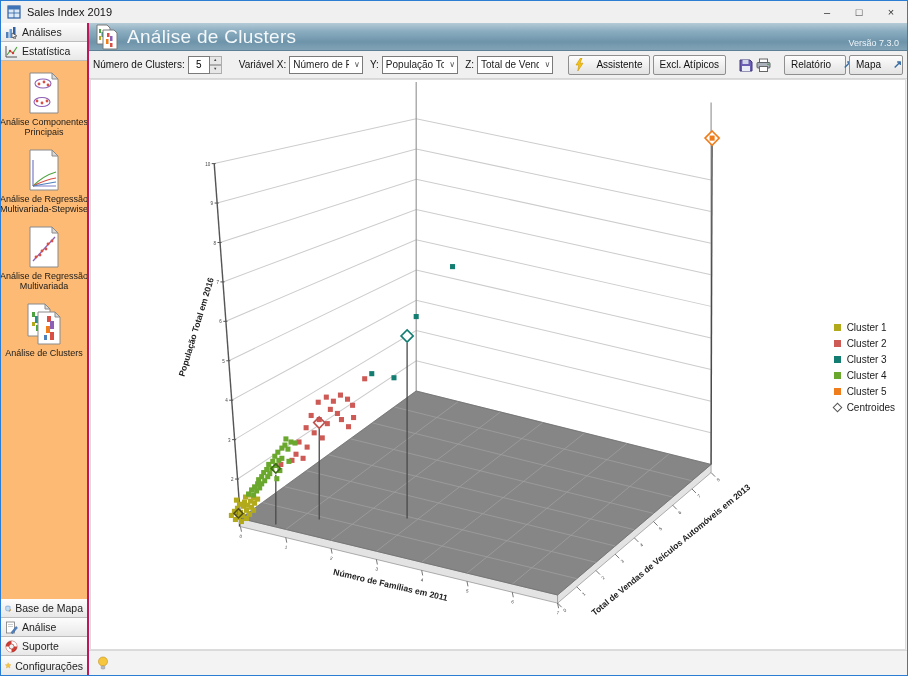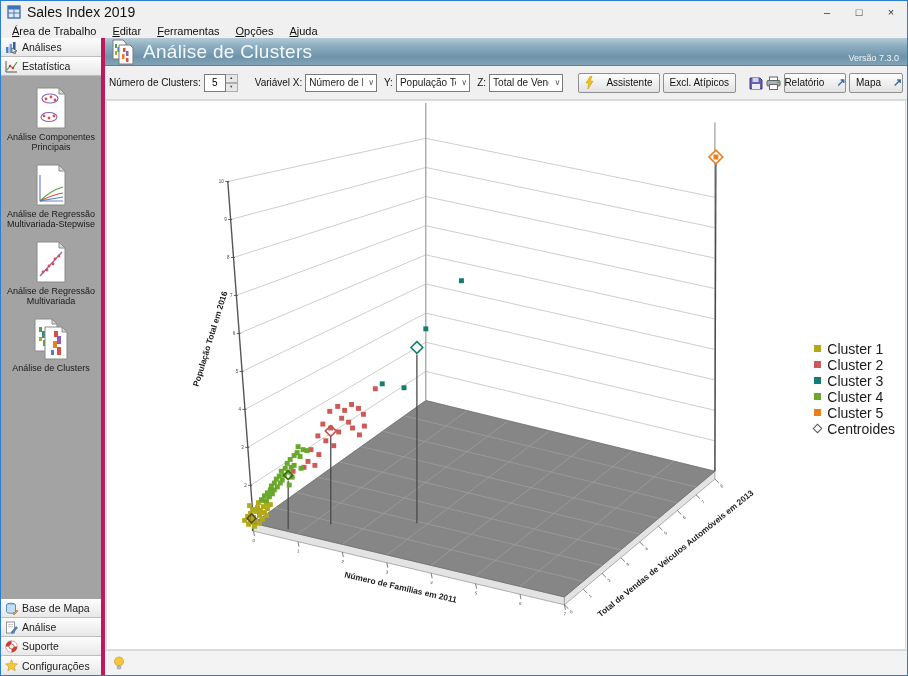--- a/index.html
+++ b/index.html
@@ -3,69 +3,69 @@
 <meta charset="utf-8">
 <style>
   * { margin:0; padding:0; box-sizing:border-box; }
   html,body { width:908px; height:676px; overflow:hidden; background:#fff; }
   body { font-family:"Liberation Sans", sans-serif; font-size:11px; color:#1a1a1a; }
   .window { width:908px; height:676px; border:1px solid #2b7cd3; display:flex; flex-direction:column; background:#f0f0f0; }
 
   
   .titlebar { height:22px; background:#f0f0f0; display:flex; align-items:center; padding-left:6px; flex:0 0 auto; }
   .titlebar .app-icon { width:14px; height:14px; margin-right:6px; }
-  .titlebar .title { font-size:14px; color:#111; }
+  .titlebar .title { font-size:11px; color:#111; }
   .win-controls { margin-left:auto; display:flex; height:100%; }
   .win-btn { width:32px; height:22px; display:flex; align-items:center; justify-content:center; color:#333; font-size:11px; cursor:default; }
 
   
   .menubar { height:15px; display:flex; align-items:center; padding-left:4px; gap:2px; background:#f0f0f0; flex:0 0 auto; }
   .menu-item { padding:0 7px; font-size:11px; color:#111; }
   .accel { text-decoration:underline; }
 
   .body { flex:1; display:flex; min-height:0; }
 
   
-  .sidebar { width:104px; flex:0 0 auto; display:flex; flex-direction:column; background:#a3a3a3; border-right:4px solid #be185d; }
+  .sidebar { width:88px; flex:0 0 auto; display:flex; flex-direction:column; background:#fdba74; border-right:2px solid #be185d; }
   .side-header { height:19px; display:flex; align-items:center; gap:4px; padding:0 4px; background:linear-gradient(180deg,#fdfdfd,#e8e8e8); border-bottom:1px solid #bdbdbd; font-size:10.5px; color:#222; white-space:nowrap; overflow:hidden; }
   .side-tools { flex:1; display:flex; flex-direction:column; align-items:center; padding-top:10px; overflow:hidden; }
   .tool-item { display:flex; flex-direction:column; align-items:center; margin-bottom:11px; width:98px; }
   .tool-item svg { margin-bottom:2px; }
   .tool-caption { font-size:9px; line-height:10px; text-align:center; color:#1a1a1a; width:96px; }
   .side-bottom { flex:0 0 auto; }
 
   
   .main { flex:1; display:flex; flex-direction:column; min-width:0; background:#f0f0f0; }
   .banner { height:28px; flex:0 0 auto; position:relative; display:flex; align-items:center; padding-left:6px;
             background:linear-gradient(180deg,#b5cbd7 0%,#8badc0 30%,#6e94aa 70%,#82a3b6 100%); border-bottom:1px solid #5e8097; }
   .banner-title { font-size:19px; color:#f4f8fa; margin-left:8px; letter-spacing:.3px; }
   .banner-version { position:absolute; right:8px; bottom:2px; font-size:9px; color:#eef4f8; }
 
   
-  .toolbar { height:34px; flex:0 0 auto; display:flex; align-items:center; gap:3px; padding:0 4px; background:#f0f0f0; border-bottom:1px solid #d7d7d7; font-size:10px; white-space:nowrap; overflow:hidden; }
+  .toolbar { height:28px; flex:0 0 auto; display:flex; align-items:center; gap:3px; padding:0 4px; background:#f0f0f0; border-bottom:1px solid #d7d7d7; font-size:10px; white-space:nowrap; overflow:hidden; }
   .tb-label { color:#111; }
   .spinner { display:flex; height:18px; }
   .spinner input { width:22px; height:18px; border:1px solid #7a7a7a; text-align:center; font-size:10px; font-family:inherit; background:#fff; }
   .spin-btns { display:flex; flex-direction:column; width:12px; }
   .spin-btn { flex:1; border:1px solid #adadad; border-left:none; background:#e7e7e7; font-size:4px; line-height:4px; display:flex; align-items:center; justify-content:center; color:#444; }
   .combo { height:18px; border:1px solid #7a7a7a; background:#fff; display:flex; align-items:center; padding:0 13px 0 3px; position:relative; overflow:hidden; }
   .combo .val { overflow:hidden; white-space:nowrap; }
   .combo .chev { position:absolute; right:2px; top:3px; font-size:8px; color:#555; }
   .btn { height:20px; display:flex; align-items:center; gap:12px; padding:0 6px; background:linear-gradient(180deg,#fdfdfd,#e2e2e2); border:1px solid #8f8f8f; border-radius:2px; font-size:10px; color:#111; }
   .icon-btn { width:20px; height:20px; display:flex; align-items:center; justify-content:center; background:transparent; border:none; }
   .ne-arrow { color:#3a6ea5; font-weight:bold; font-size:11px; }
 
   
   .chart-panel { flex:1; position:relative; background:#ffffff; border:1px solid #dcdcdc; margin:0 1px; min-height:0; }
   .chart-panel svg { display:block; }
   .legend { position:absolute; right:10px; top:243px; display:flex; flex-direction:column; gap:7px; }
   .legend-row { display:flex; align-items:center; gap:6px; height:9px; }
   .legend-swatch { width:7px; height:7px; flex:0 0 auto; }
   .legend-diamond { width:7px; height:7px; border:1.4px solid #555; transform:rotate(45deg); background:#fff; flex:0 0 auto; }
-  .legend-label { font-size:14px; color:#1a1a1a;text-align:center; }
+  .legend-label { font-size:10px; color:#1a1a1a;text-align:center; }
 
   
   .statusbar { height:25px; flex:0 0 auto; display:flex; align-items:center; gap:6px; padding-left:8px; background:#f3f3f3; border-top:1px solid #dadada; font-size:11px; color:#222; }
 </style>
 </head>
 <body>
 
 <div class="window">
 
   <div class="titlebar">
@@ -76,27 +76,20 @@
       <line x1="7" y1="4.5" x2="7" y2="13" stroke="#2b5fa3" stroke-width="0.8"></line>
     </svg>
     <span class="title">Sales Index 2019</span>
     <div class="win-controls">
       <div class="win-btn">–</div>
       <div class="win-btn">□</div>
       <div class="win-btn">×</div>
     </div>
   </div>
 
-  <div class="menubar">
-    <span class="menu-item"><span class="accel">Á</span><span>rea de Trabalho</span></span>
-    <span class="menu-item"><span class="accel">E</span><span>ditar</span></span>
-    <span class="menu-item"><span class="accel">F</span><span>erramentas</span></span>
-    <span class="menu-item"><span class="accel">O</span><span>pções</span></span>
-    <span class="menu-item"><span class="accel">A</span><span>juda</span></span>
-  </div>
 
   <div class="body">
 
     <div class="sidebar">
       <div class="side-header">
         <svg width="13" height="13" viewBox="0 0 13 13">
           <rect x="1" y="6" width="2.5" height="6" fill="#4f81bd"></rect>
             <rect x="4.5" y="3" width="2.5" height="9" fill="#6fa0d8"></rect>
             <rect x="8" y="1" width="2.5" height="11" fill="#2f5f9e"></rect>
           <path d="M7,7 L12,10 L9.5,10.5 L10.5,13 L9,13 L8.2,10.8 L7,12 Z" fill="#fff" stroke="#333" stroke-width="0.6"></path>
@@ -278,21 +271,21 @@
         </div>
         <div class="icon-btn">
           <svg width="15" height="14" viewBox="0 0 15 14">
             <rect x="3.5" y="1" width="8" height="3.5" fill="#fff" stroke="#666"></rect>
             <rect x="1" y="4.5" width="13" height="5.5" rx="1" fill="#aab1b8" stroke="#5c6166"></rect>
             <rect x="3.5" y="8.5" width="8" height="5" fill="#fff" stroke="#666"></rect>
             <circle cx="12" cy="6.2" r="0.8" fill="#3f8f3f"></circle>
           </svg>
         </div>
 
-        <div class="btn" style="width:62px; justify-content:center">
+        <div class="btn" style="margin-left:10px; width:62px; justify-content:flex-start">
           <span>Relatório</span>
           <span class="ne-arrow">↗</span>
         </div>
         <div class="btn" style="width:54px; justify-content:space-between">
           <span>Mapa</span>
           <span class="ne-arrow">↗</span>
         </div>
       </div>
 
       <div class="chart-panel">

